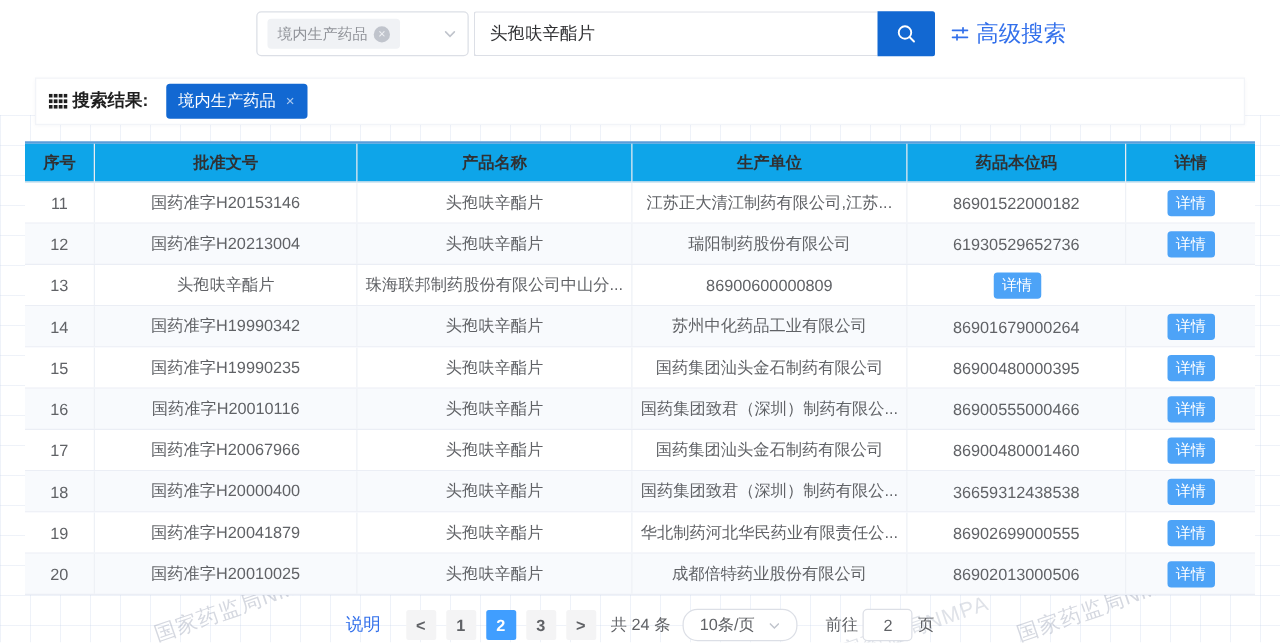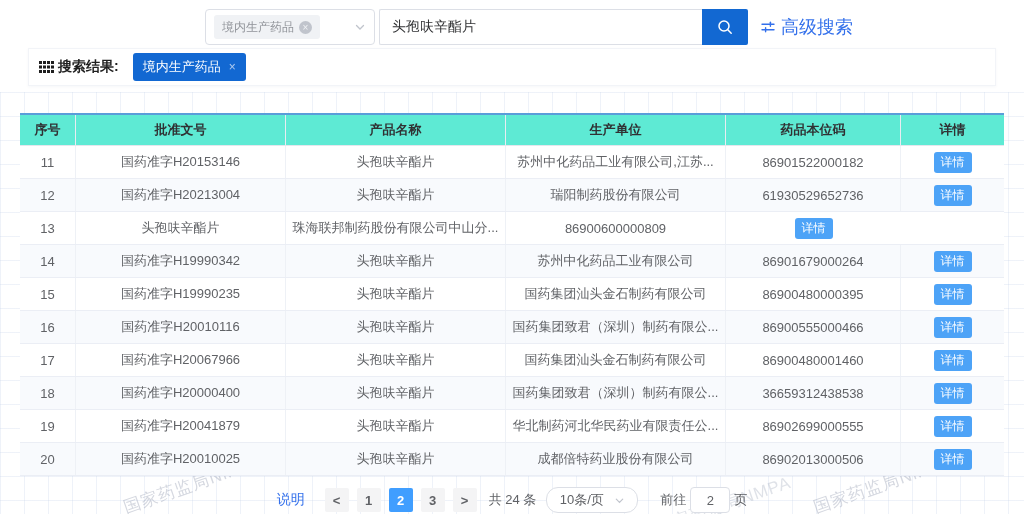--- a/index.html
+++ b/index.html
@@ -53,38 +53,38 @@
     width:46px; background:var(--primary,#1268d2); border:none; border-radius:0 2px 2px 0;
     display:flex; align-items:center; justify-content:center; cursor:pointer;
   }
   .advanced {
     display:flex; align-items:center; gap:6px; margin-left:13px;
     color:var(--link,#3370eb); font-size:18px; cursor:pointer; white-space:nowrap;
   }
 
   
   .results-bar {
-    position:absolute; left:28px; top:48px; width:968px; height:38px; background:#fff;
+    position:absolute; left:28px; top:62px; width:968px; height:38px; background:#fff;
     border:1px solid #f2f4f8; box-shadow:0 1px 3px rgba(30,60,110,0.04);
     display:flex; align-items:center; padding:0 10px;
   }
   .results-label { display:flex; align-items:center; gap:4px; font-size:14px; font-weight:bold; color:#1f1f1f; }
   .tag-blue {
     margin-left:14px; background:var(--primary,#1268d2); color:#fff; font-size:13px;
     height:28px; padding:0 10px; border-radius:3px; display:flex; align-items:center; gap:8px;
   }
   .tag-blue .x { color:rgba(255,255,255,0.65); font-size:12px; cursor:pointer; }
 
   
   .table-card {
     position:absolute; left:20px; top:113px; width:984px; background:#fff;
     border-top:2px solid #5b9dd9;
   }
   .thead, .tr { display:grid; grid-template-columns:56px 210px 220px 220px 175px 103px; }
-  .thead { height:31px; background:#5eead4;font-family:Liberation Serif, serif; }
+  .thead { height:31px; background:#0ea5e9;font-family:Liberation Serif, serif; }
   .thead .th {
     display:flex; align-items:center; justify-content:center;
     font-size:13px; font-weight:bold; color:#303133;
     border-right:1px solid #e9ecf1; border-bottom:1px solid #e4e7ed;
   }
   .thead .th:last-child { border-right:none; }
   .tr { height:33px; border-bottom:1px solid #ebeef5; background:#fff; }
   .tr:nth-child(even) { background:#f8fafd; }
   .tr .td {
     display:flex; align-items:center; justify-content:center;
@@ -203,21 +203,21 @@
     <div class="th">产品名称</div>
     <div class="th">生产单位</div>
     <div class="th">药品本位码</div>
     <div class="th">详情</div>
   </div>
   <div id="table-body">
   <div class="tr">
     <div class="td">11</div>
     <div class="td">国药准字H20153146</div>
     <div class="td">头孢呋辛酯片</div>
-    <div class="td">苏州中化药品工业有限公司,江苏...</div>
+    <div class="td">江苏正大清江制药有限公司,江苏...</div>
     <div class="td">86901522000182</div>
     <div class="td">
       <button class="detail-btn">详情</button>
     </div>
   </div>
 
   <div class="tr">
     <div class="td">12</div>
     <div class="td">国药准字H20213004</div>
     <div class="td">头孢呋辛酯片</div>

